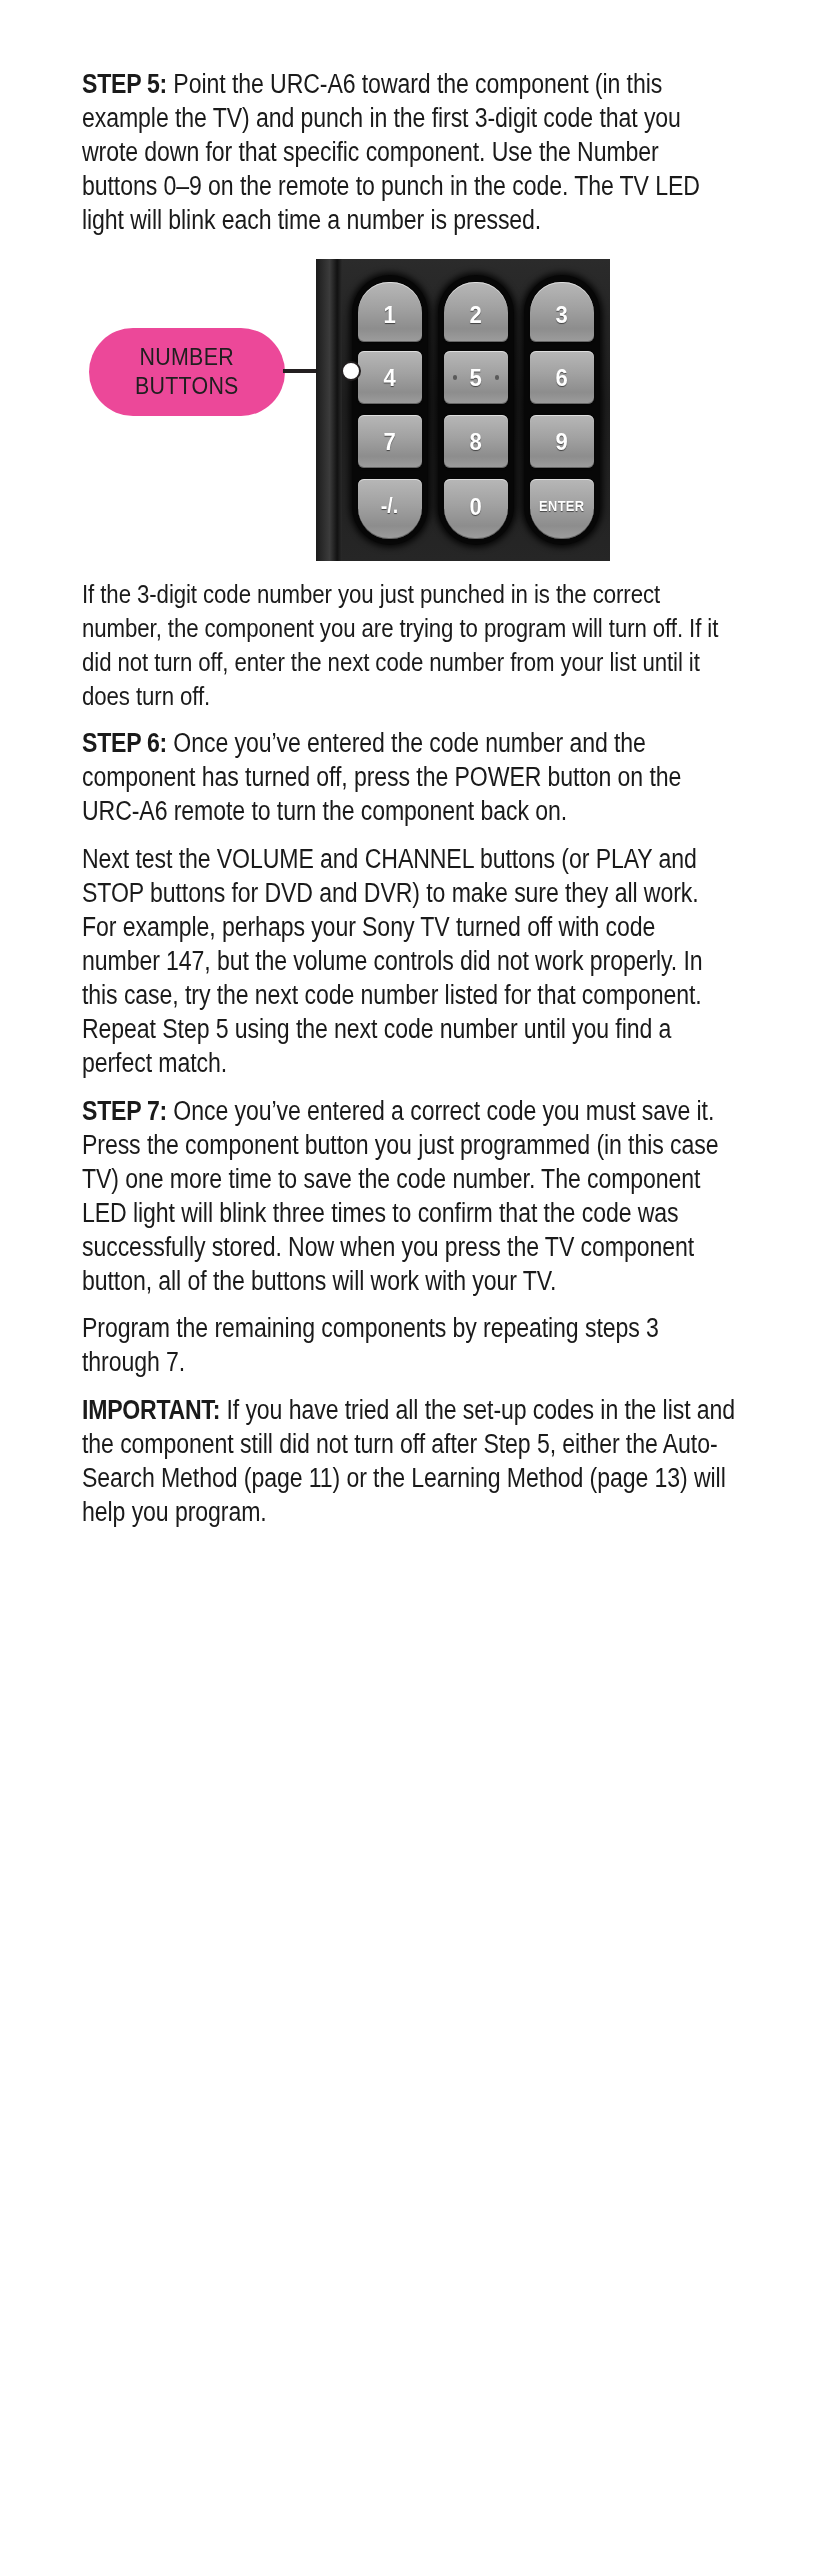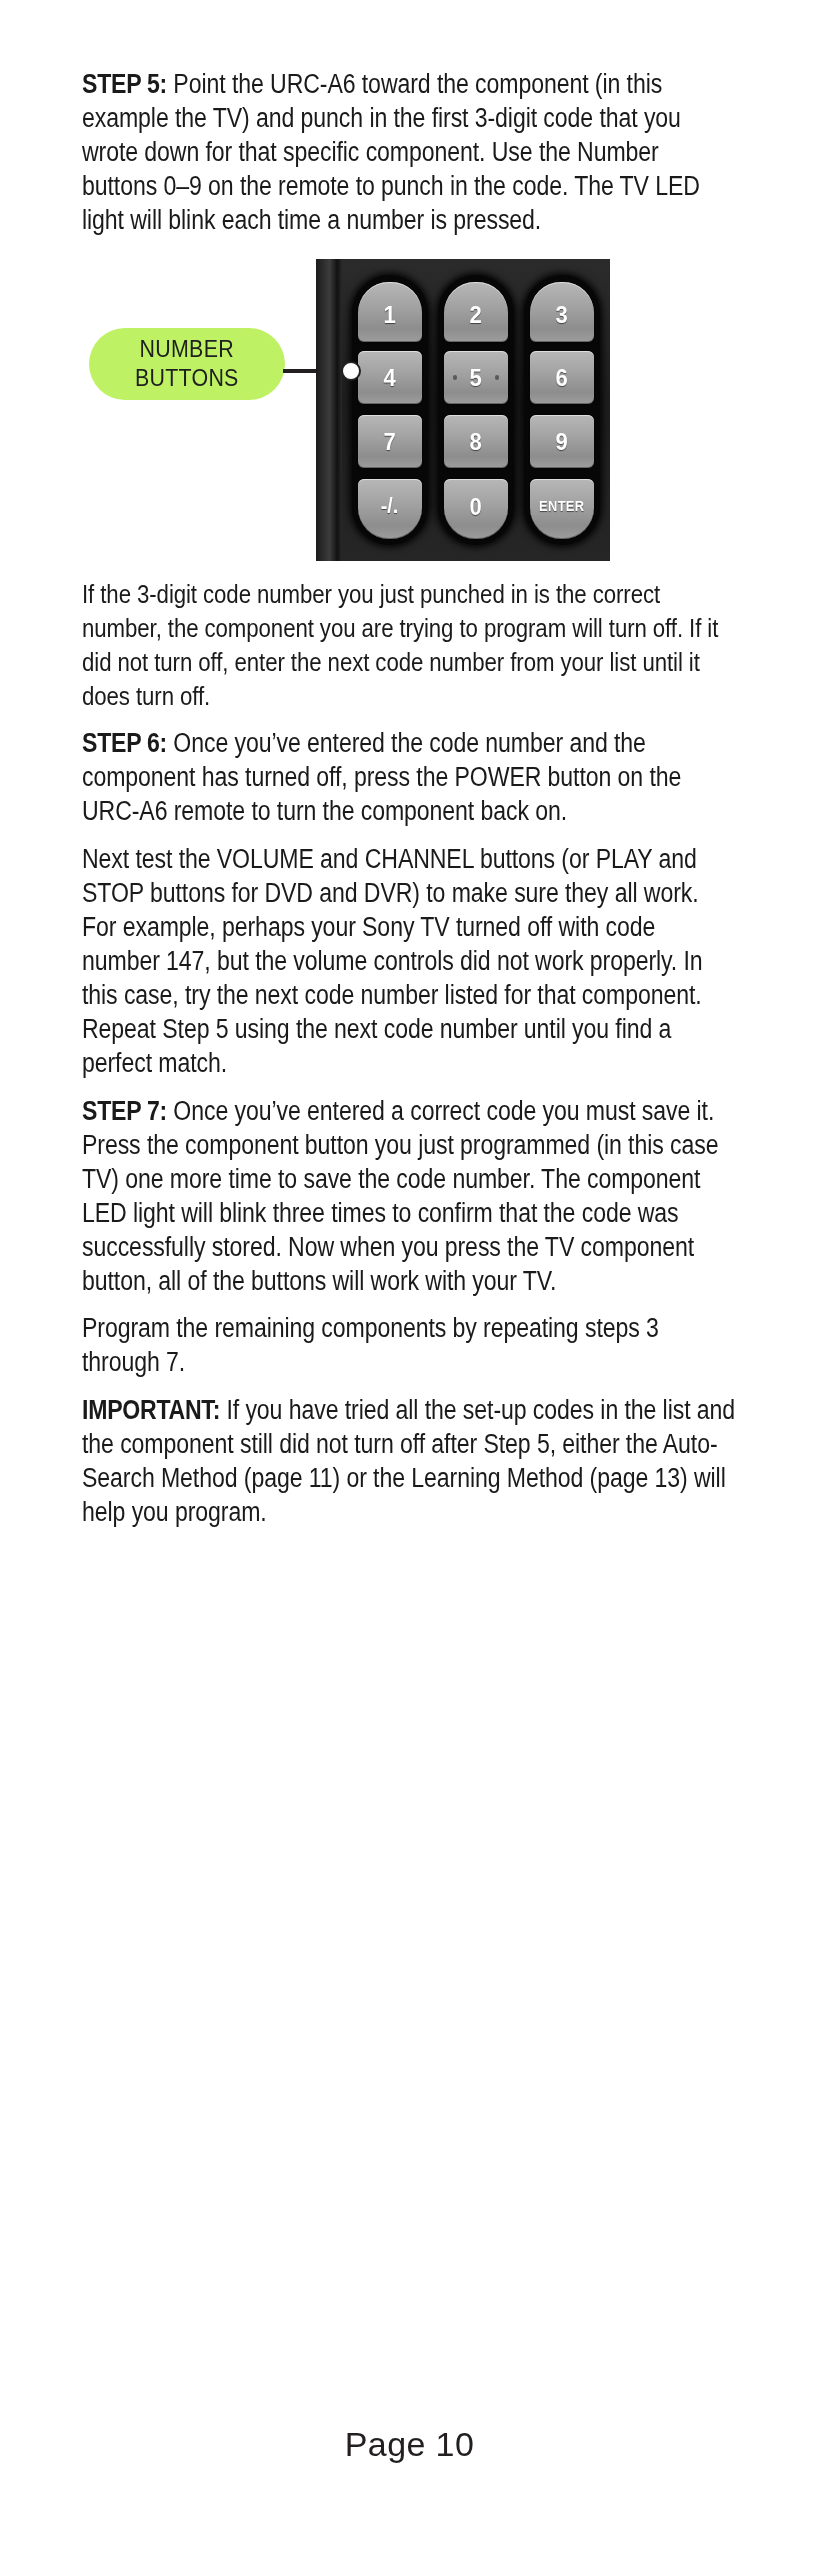--- a/index.html
+++ b/index.html
@@ -66,23 +66,23 @@
     height: 302px;
     margin-top: 22px;
     margin-bottom: 15.5px;
   }
 
   .callout {
     position: absolute;
     left: 6.9px;
     top: 69px;
     width: 196px;
-    height: 72px;
+    height: 88px;
     border-radius: 44px;
-    background: #bef264;
+    background: #ec4899;
     display: flex;
     flex-direction: column;
     align-items: center;
     justify-content: center;
     box-sizing: border-box;
   }
   .callout span {
     display: block;
     font-family: "Liberation Sans", sans-serif;
     font-size: 23px;
@@ -291,17 +291,14 @@
     <p class="body"><span>Next test the VOLUME and CHANNEL buttons (or PLAY and STOP buttons for DVD and DVR) to make sure they all work. For example, perhaps your Sony TV turned off with code number 147, but the volume controls did not work properly. In this case, try the next code number listed for that component. Repeat Step 5 using the next code number until you find a perfect match.</span></p>
 
     <p class="body"><span class="lead">STEP 7:</span><span> Once you’ve entered a correct code you must save it. Press the component button you just programmed (in this case TV) one more time to save the code number. The component LED light will blink three times to confirm that the code was successfully stored. Now when you press the TV component button, all of the buttons will work with your TV.</span></p>
 
     <p class="body"><span>Program the remaining components by repeating steps 3 through 7.</span></p>
 
     <p class="body"><span class="lead">IMPORTANT:</span><span> If you have tried all the set-up codes in the list and the component still did not turn off after Step 5, either the Auto-Search Method (page 11) or the Learning Method (page 13) will help you program.</span></p>
 
   </div>
 
-  <div class="footer">
-    <span>Page 10</span>
-  </div>
 </div>
 
 
 </body></html>

